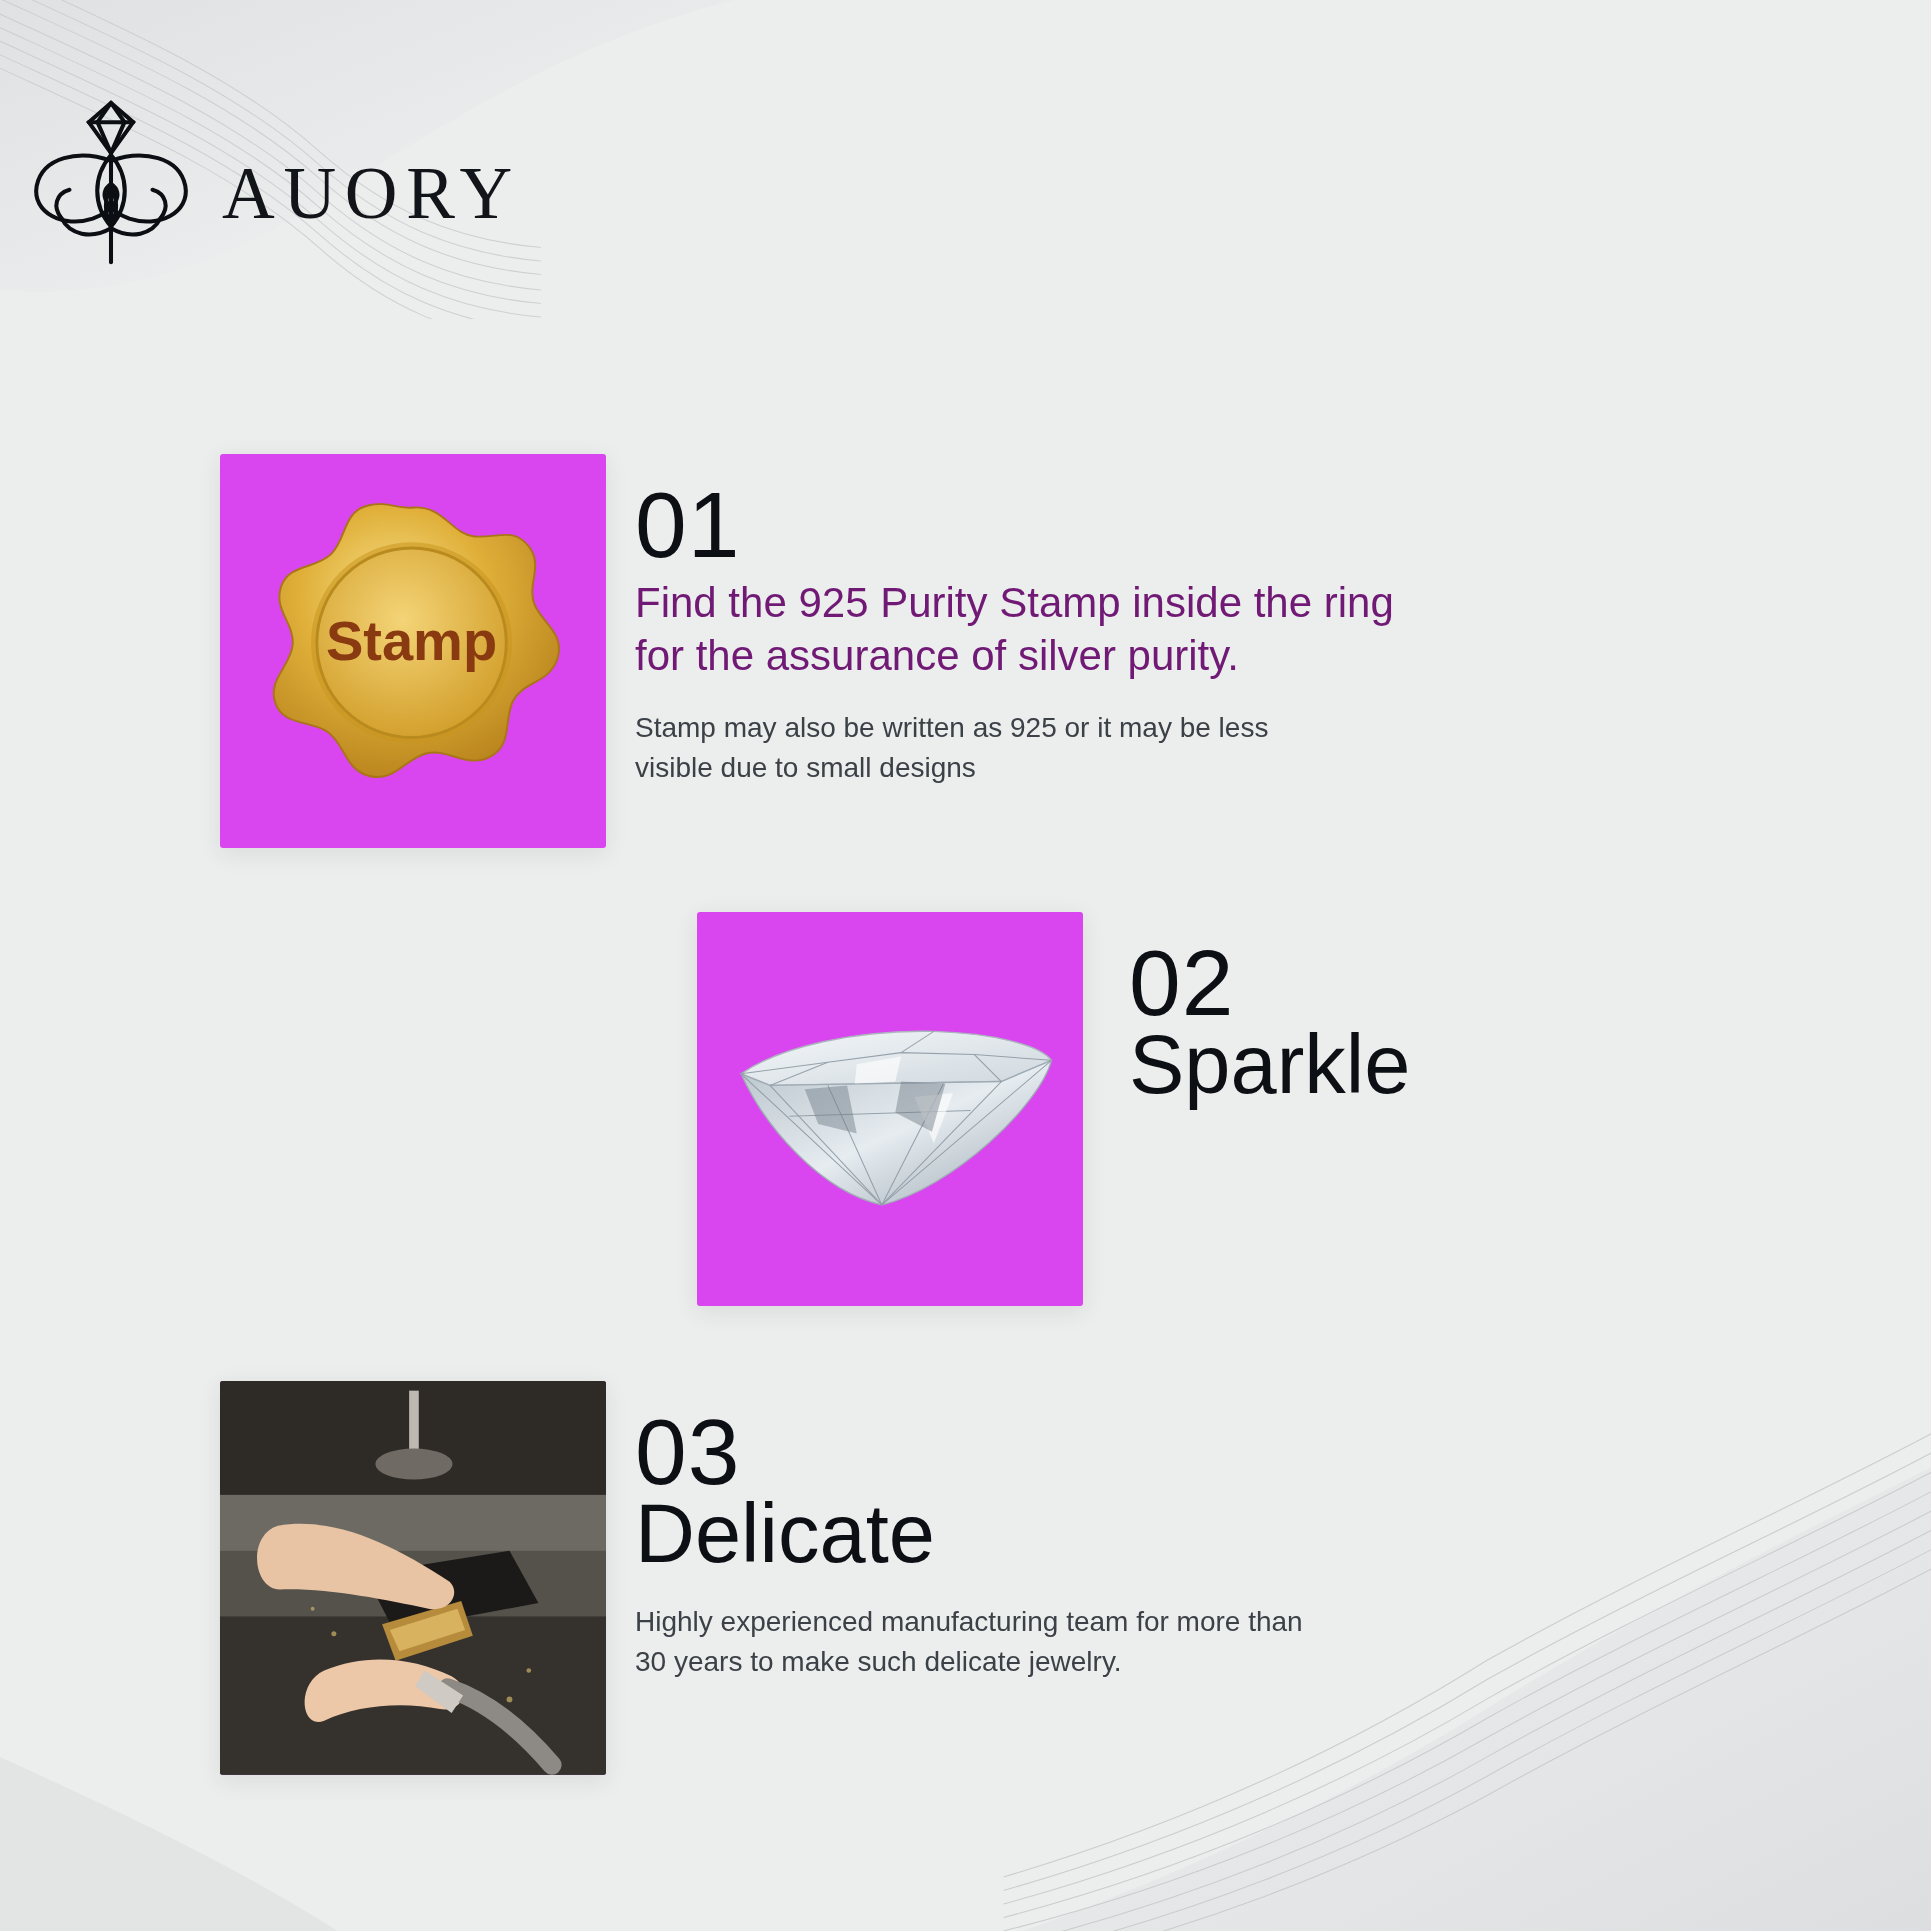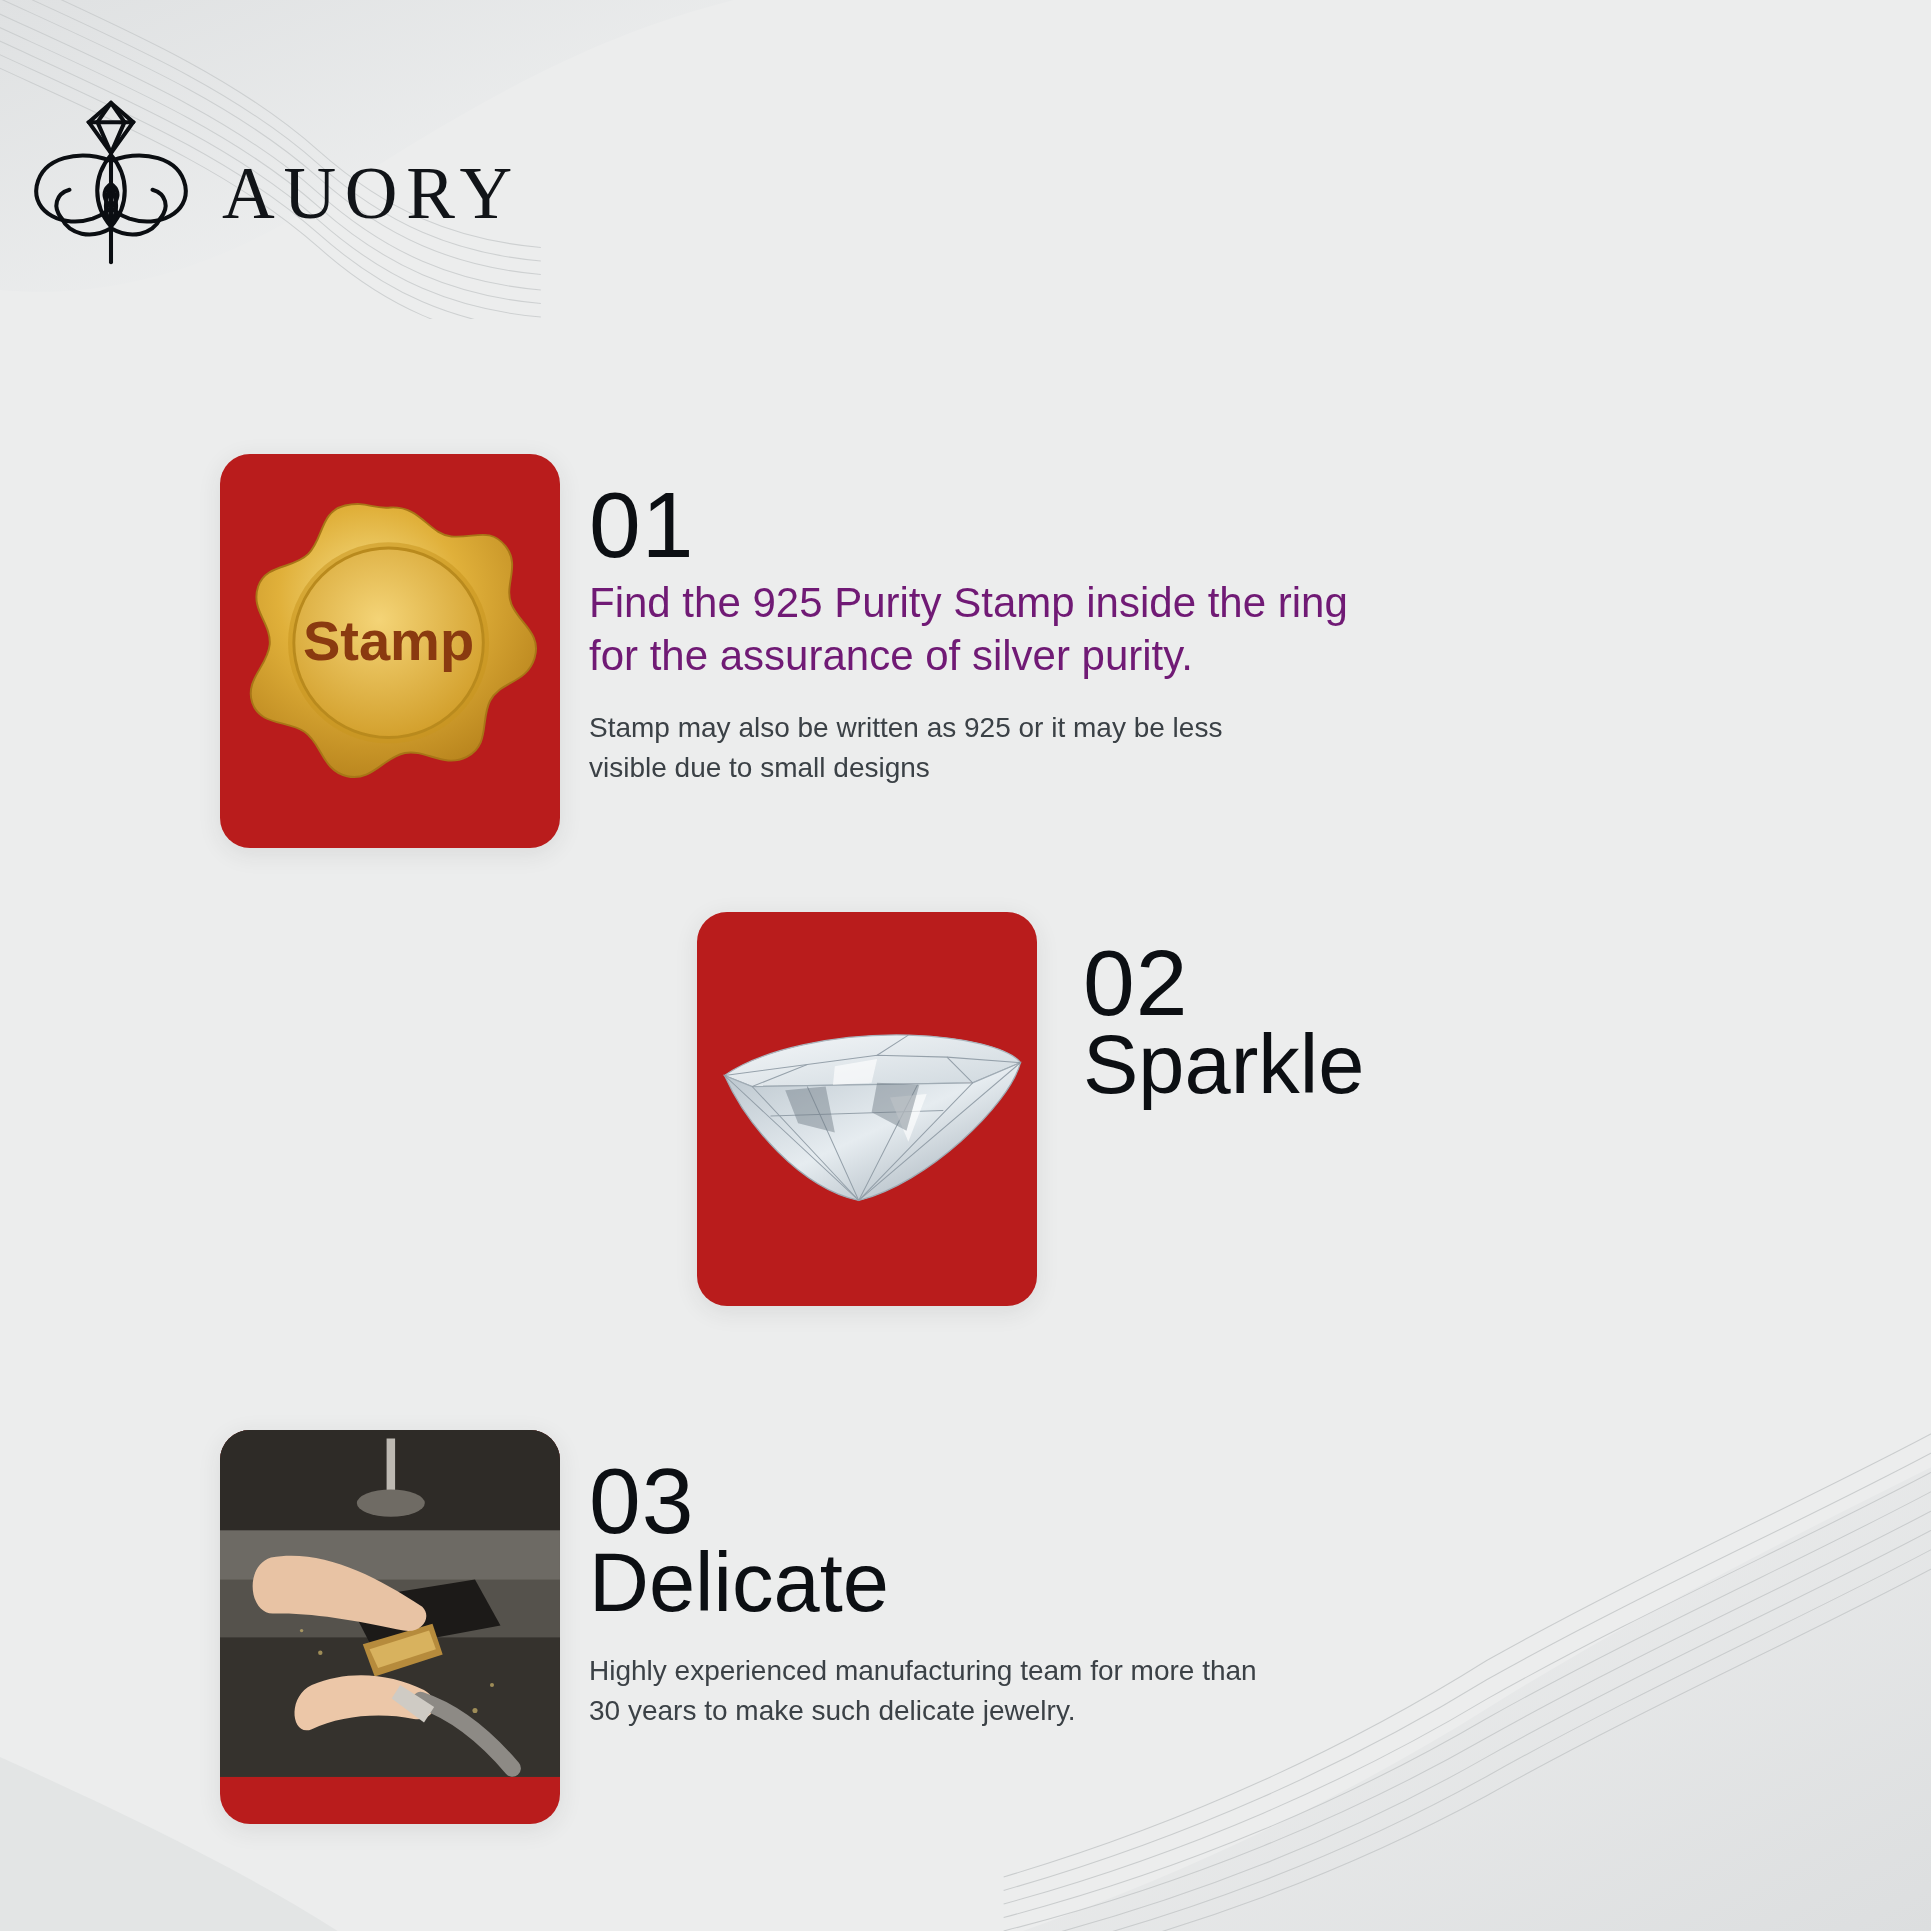--- a/index.html
+++ b/index.html
@@ -46,24 +46,24 @@
     font-weight: 400;
   }
 
   
   .feature {
     position: absolute;
     display: flex;
     align-items: flex-start;
   }
   .feature-thumb {
-    width: 340px;
+    width: 386px;
     height: 394px;
-    border-radius: 30px;
-    background: #b91c1c;
+    border-radius: 3px;
+    background: #d946ef;
     box-shadow: 0 5.8px 25px rgba(40,44,48,0.09);
     overflow: hidden;
     position: relative;
     flex: 0 0 auto;
   }
   .thumb-inner { position: absolute; inset: 0; }
 
   .feature-text { padding-top: 27px; }
   .f-number {
     font-size: 93px;
@@ -96,21 +96,21 @@
   }
   .f-sub-wide { max-width: 676px; }
 
   
   #feature-1 { top: 454px; left: 220px; }
   #feature-1 .feature-text { margin-left: 29px; }
   
   #feature-2 { top: 912px; left: 697px; }
   #feature-2 .feature-text { margin-left: 46px; text-align: left; }
   
-  #feature-3 { top: 1430px; left: 220px; }
+  #feature-3 { top: 1381px; left: 220px; }
   #feature-3 .feature-text { margin-left: 29px; }
 
   .right-align { text-align: left; }
 
   
   .seal-wrap { position: absolute; inset: 0; display: flex; align-items: center; justify-content: center; }
 
   
   .diamond-wrap { position: absolute; inset: 0; display: flex; align-items: center; justify-content: center; }
 </style>

